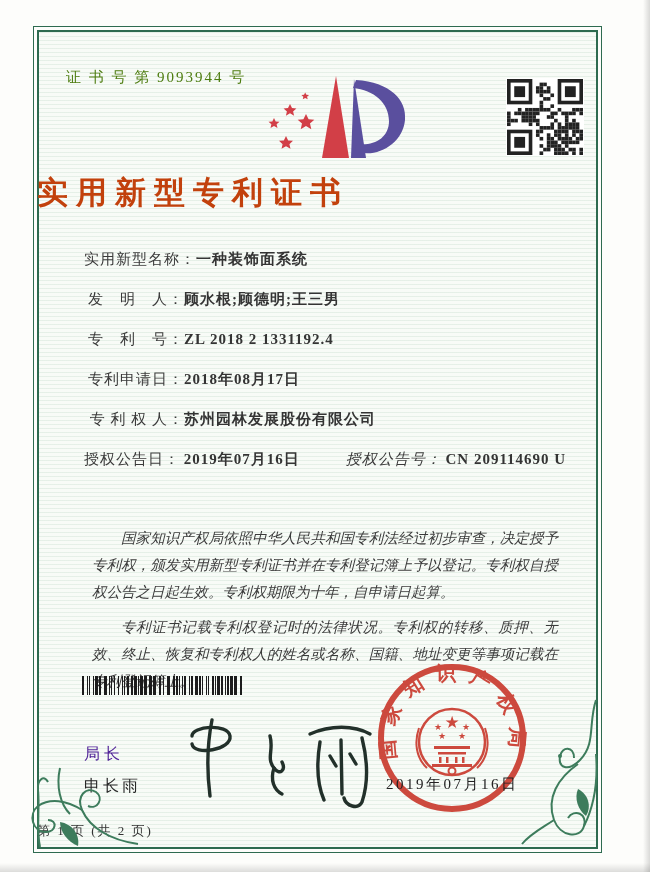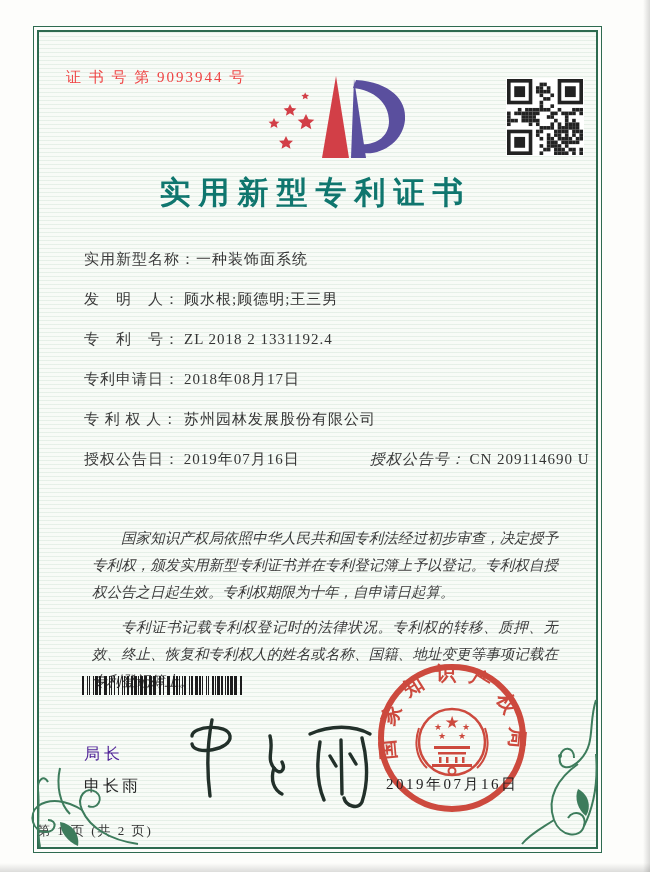--- a/index.html
+++ b/index.html
@@ -23,32 +23,32 @@
   .frame{
     position:absolute;left:37px;top:30px;width:557px;height:815px;
     border:2px solid #2e6b50;
     outline:1px solid #2e6b50;outline-offset:3px;
     background:
       repeating-linear-gradient(180deg,
         rgba(139,185,155,.17) 0px, rgba(139,185,155,.17) 1px,
         rgba(255,255,255,0) 1px, rgba(255,255,255,0) 4px),
       #f8fbf7;
   }
-  .cert-no{position:absolute;left:66px;top:68px;font-size:15px;color:#ef4444;letter-spacing:2px;}
+  .cert-no{position:absolute;left:66px;top:68px;font-size:15px;color:#4d7c0f;letter-spacing:2px;}
   .logo{position:absolute;left:250px;top:70px;}
   .qr{position:absolute;left:506px;top:78px;width:76px;height:76px;background:#fff;padding:1px;}
   .title{
-    position:absolute;left:37px;top:172px;width:557px;text-align:center;
-    font-size:31px;font-weight:bold;letter-spacing:8px;color:#0f766e;
+    position:absolute;left:37px;top:172px;width:557px;
+    font-size:31px;font-weight:bold;letter-spacing:8px;color:#c2410c;
   }
   .fields{position:absolute;left:84px;top:250px;width:490px;font-size:15px;color:#343434;}
-  .field-row{display:flex;line-height:19px;margin-bottom:21px;white-space:nowrap;}
+  .field-row{display:flex;line-height:19px;margin-bottom:21px;white-space:nowrap;text-align:right;}
   .field-label{display:inline-block;min-width:100px;letter-spacing:1px;color:#3a3a3a;}
-  .field-value{letter-spacing:1px;}
-  .grant-row{display:flex;gap:70px;margin-top:11px;line-height:19px;white-space:nowrap;}
+  .field-value{letter-spacing:1px;font-weight:bold;}
+  .grant-row{display:flex;gap:46px;margin-top:11px;line-height:19px;white-space:nowrap;}
   .paragraphs{
     position:absolute;left:84px;top:517px;width:482px;
     font-size:14.5px;line-height:27px;text-align:justify;color:#3b3b3b;
     font-style:italic;
   }
   .paragraphs p{margin:8px;text-indent:2em;}
   .barcode{position:absolute;left:82px;top:676px;width:163px;height:19px;}
   .seal{position:absolute;left:370px;top:656px;z-index:5;}
   .seal-date{
     position:absolute;left:386px;top:775px;z-index:6;

